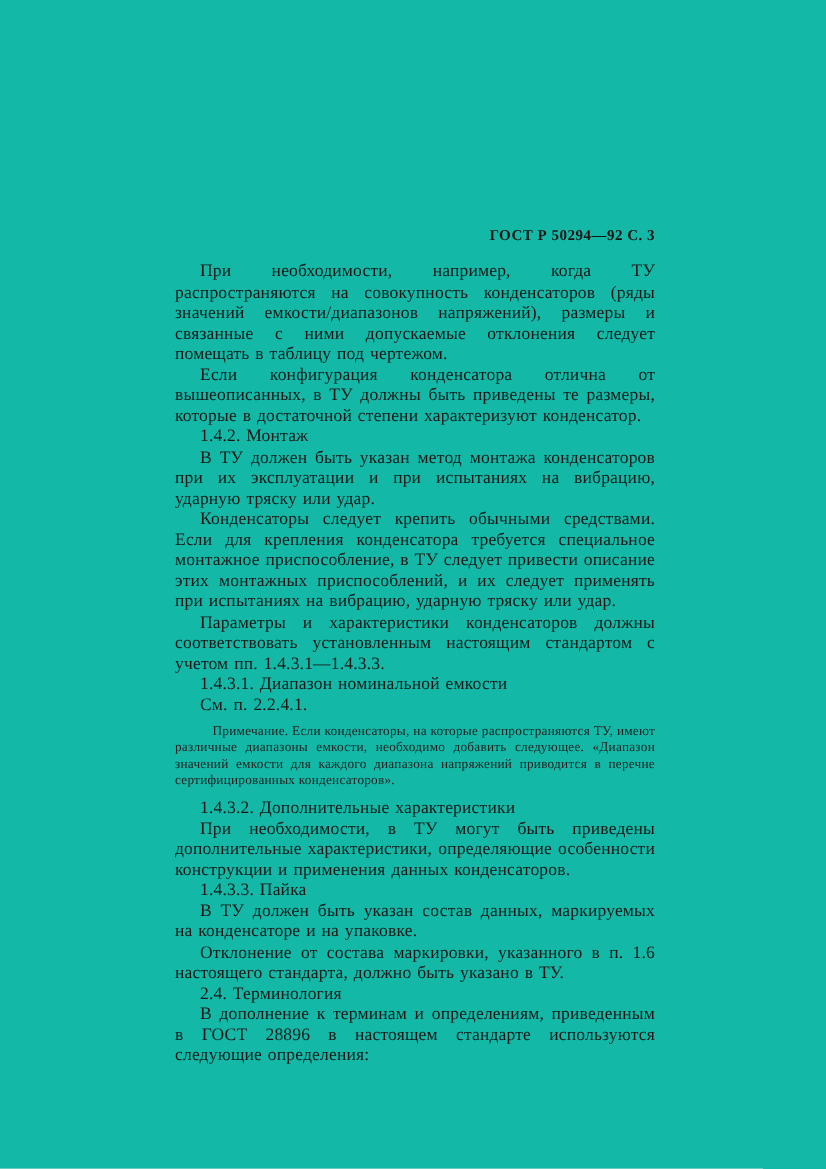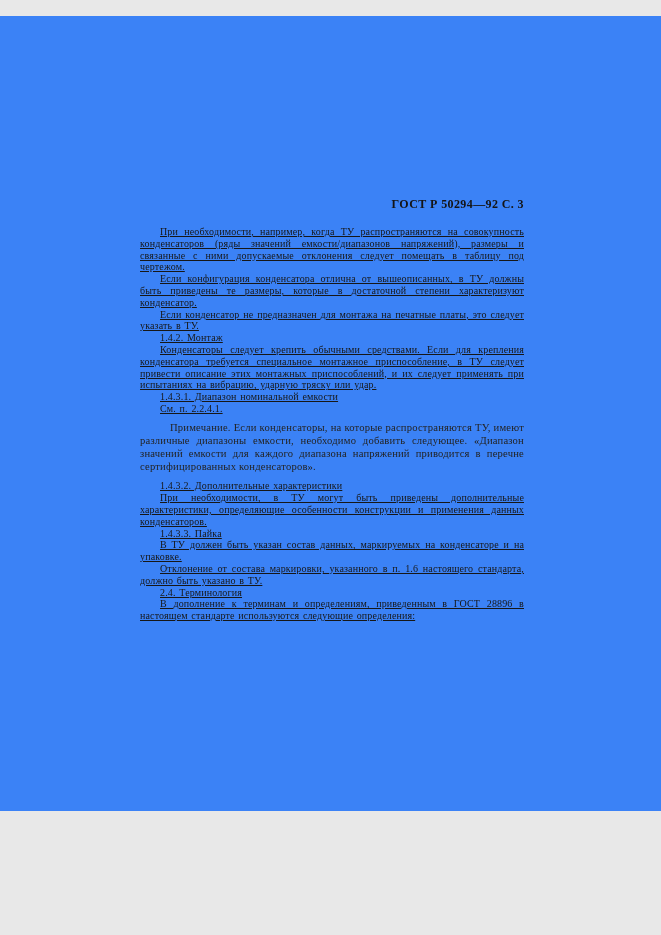--- a/index.html
+++ b/index.html
@@ -3,23 +3,23 @@
 <meta charset="utf-8">
 <style>
   html, body {
     margin: 0;
     padding: 0;
     background: #e8e8e8;
   }
   .page {
     position: relative;
     width: 661px;
-    height: 795px;
-    margin: 16px auto;
-    background: #3b82f6;
+    height: 935px;
+    margin: 0 auto;
+    background: #14b8a6;
     overflow: hidden;
     font-family: "Liberation Serif", "DejaVu Serif", serif;
     color: #1b1b1b;
   }
   .content {
     position: absolute;
     left: 140px;
     top: 181px;
     width: 384px;
   }
@@ -28,26 +28,25 @@
     font-weight: bold;
     font-size: 12px;
     letter-spacing: 0.4px;
     margin-bottom: 14px;
     color: #141414;
   }
   .p {
     margin: 0;
     text-align: justify;
     text-indent: 20px;
-    font-size: 10px;
+    font-size: 14px;
     line-height: 1.18;
     letter-spacing: 0.15px;
     word-spacing: 1px;
     color: #171717;
-    text-decoration: underline;
   }
   .heading {
     font-weight: normal;
   }
   .note {
     margin: 7px 0;
     text-align: justify;
     text-indent: 30px;
     font-size: 10.6px;
     line-height: 1.22;
@@ -58,23 +57,24 @@
 </head>
 <body>
 
 <div class="page">
   <div class="content">
 
     <div class="running-head">ГОСТ Р 50294—92 С. 3</div>
 
     <p class="p">При необходимости, например, когда ТУ распространяются на совокупность конденсаторов (ряды значений емкости/диапазонов напряжений), размеры и связанные с ними допускаемые отклонения следует помещать в таблицу под чертежом.</p>
     <p class="p">Если конфигурация конденсатора отлична от вышеописанных, в ТУ должны быть приведены те размеры, которые в достаточной степени характеризуют конденсатор.</p>
-    <p class="p">Если конденсатор не предназначен для монтажа на печатные платы, это следует указать в ТУ.</p>
     <p class="p heading">1.4.2. Монтаж</p>
+    <p class="p">В ТУ должен быть указан метод монтажа конденсаторов при их эксплуатации и при испытаниях на вибрацию, ударную тряску или удар.</p>
     <p class="p">Конденсаторы следует крепить обычными средствами. Если для крепления конденсатора требуется специальное монтажное приспособление, в ТУ следует привести описание этих монтажных приспособлений, и их следует применять при испытаниях на вибрацию, ударную тряску или удар.</p>
+    <p class="p">Параметры и характеристики конденсаторов должны соответствовать установленным настоящим стандартом с учетом пп. 1.4.3.1—1.4.3.3.</p>
     <p class="p heading">1.4.3.1. Диапазон номинальной емкости</p>
     <p class="p">См. п. 2.2.4.1.</p>
     <p class="note">Примечание. Если конденсаторы, на которые распространяются ТУ, имеют различные диапазоны емкости, необходимо добавить следующее. «Диапазон значений емкости для каждого диапазона напряжений приводится в перечне сертифицированных конденсаторов».</p>
     <p class="p heading">1.4.3.2. Дополнительные характеристики</p>
     <p class="p">При необходимости, в ТУ могут быть приведены дополнительные характеристики, определяющие особенности конструкции и применения данных конденсаторов.</p>
     <p class="p heading">1.4.3.3. Пайка</p>
     <p class="p">В ТУ должен быть указан состав данных, маркируемых на конденсаторе и на упаковке.</p>
     <p class="p">Отклонение от состава маркировки, указанного в п. 1.6 настоящего стандарта, должно быть указано в ТУ.</p>
     <p class="p heading">2.4. Терминология</p>
     <p class="p">В дополнение к терминам и определениям, приведенным в ГОСТ 28896 в настоящем стандарте используются следующие определения:</p>

